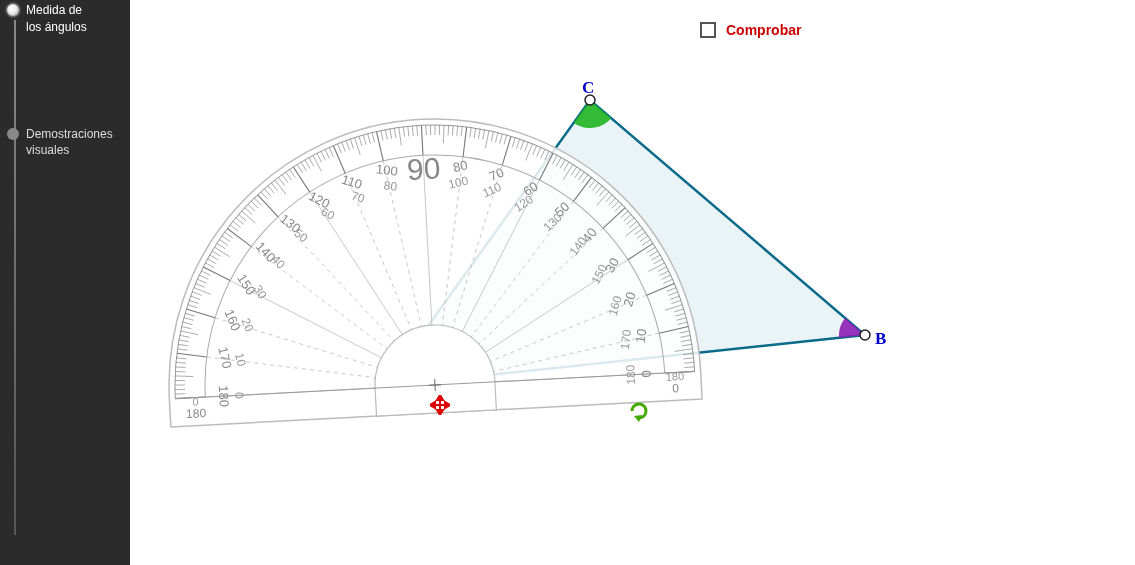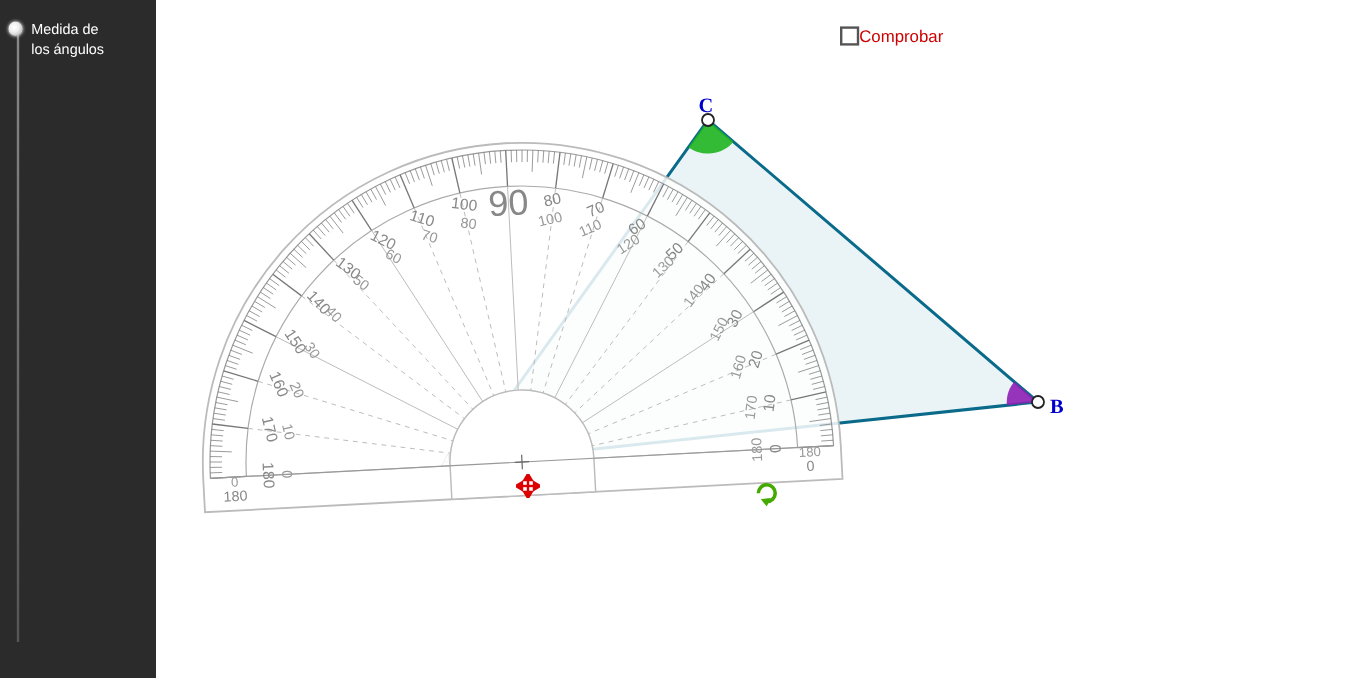--- a/index.html
+++ b/index.html
@@ -1,20 +1,20 @@
 <!DOCTYPE html>
 <html><head>
 <meta charset="utf-8">
 <style>
   * { box-sizing: border-box; margin: 0; padding: 0; }
   html, body { width: 1135px; height: 565px; font-family: Arial, sans-serif; overflow: hidden; background: #fff; }
   .app { display: flex; width: 100%; height: 100%; }
   .sidebar {
     width: 130px; height: 100%; background: #2b2b2b; color: #ddd;
-    padding: 16px 8px; font-size: 12px; position: relative;
+    padding: 2px 8px; font-size: 12px; position: relative;
   }
   .sb-line {
     position: absolute; left: 14px; top: 20px; bottom: 30px; width: 2px;
     background: linear-gradient(to bottom, #888 0%, #555 100%);
   }
   .sb-item {
     position: relative; padding-left: 18px; margin-bottom: 90px; cursor: pointer;
     line-height: 1.4;
   }
   .sb-item .dot {
@@ -23,21 +23,21 @@
   }
   .sb-item.active .dot {
     background: radial-gradient(circle at 40% 40%, #fff 0%, #eee 40%, #999 100%);
     box-shadow: 0 0 3px #fff;
   }
   .sb-item.active { color: #fff; }
   .canvas {
     flex: 1; position: relative; background: #fff; overflow: hidden;
   }
   .checkrow {
-    position: absolute; top: 22px; left: 570px; display: flex; align-items: center; 
+    position: absolute; top: 22px; left: 570px; display: flex; align-items: center; gap: 10px; font-weight: bold;
   }
   .checkbox {
     width: 16px; height: 16px; border: 2px solid #555; background: #fff; cursor: pointer;
   }
   .check-label { color: #c00; font-size: 14px; cursor: pointer; }
   .triangle-svg { position: absolute; top: 0; left: 0; }
   .pt-label {
     position: absolute; font-weight: bold; color: #0000cc; font-size: 17px;
     font-family: Georgia, serif;
   }
@@ -57,20 +57,25 @@
 <body>
 
 <div class="app">
 
   <div class="sidebar">
     <div class="sb-line"></div>
     <div class="sb-item active">
       <span class="dot"></span>
       <span>Medida de</span><br>
       <span>los ángulos</span>
+    </div>
+    <div class="sb-item">
+      <span class="dot"></span>
+      <span>Demostraciones</span><br>
+      <span>visuales</span>
     </div>
   </div>
 
   <div class="canvas">
 
     <div class="checkrow">
       <div class="checkbox"></div>
       <span class="check-label">Comprobar</span>
     </div>
 

